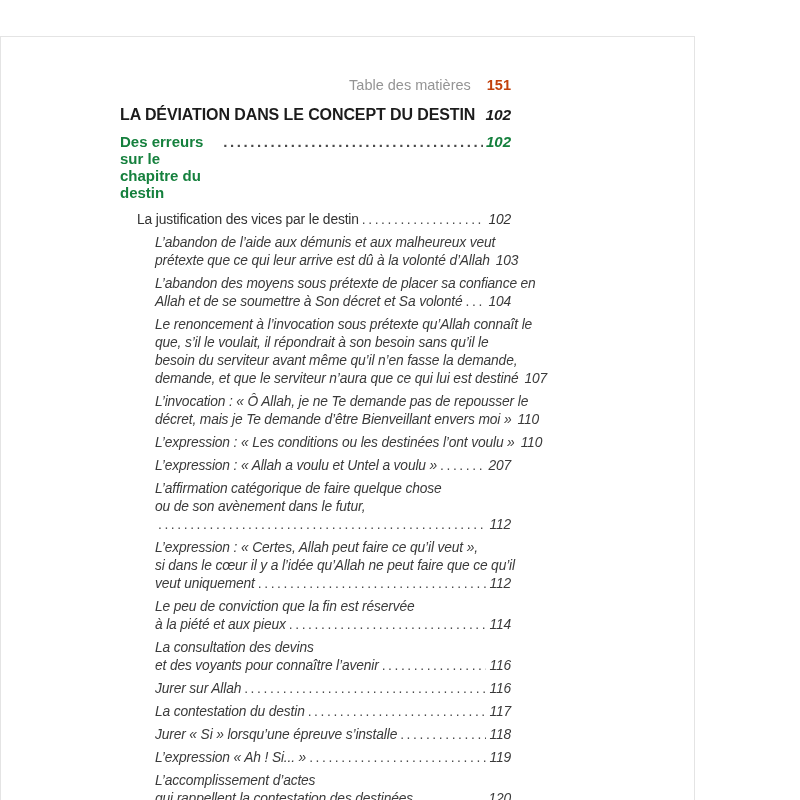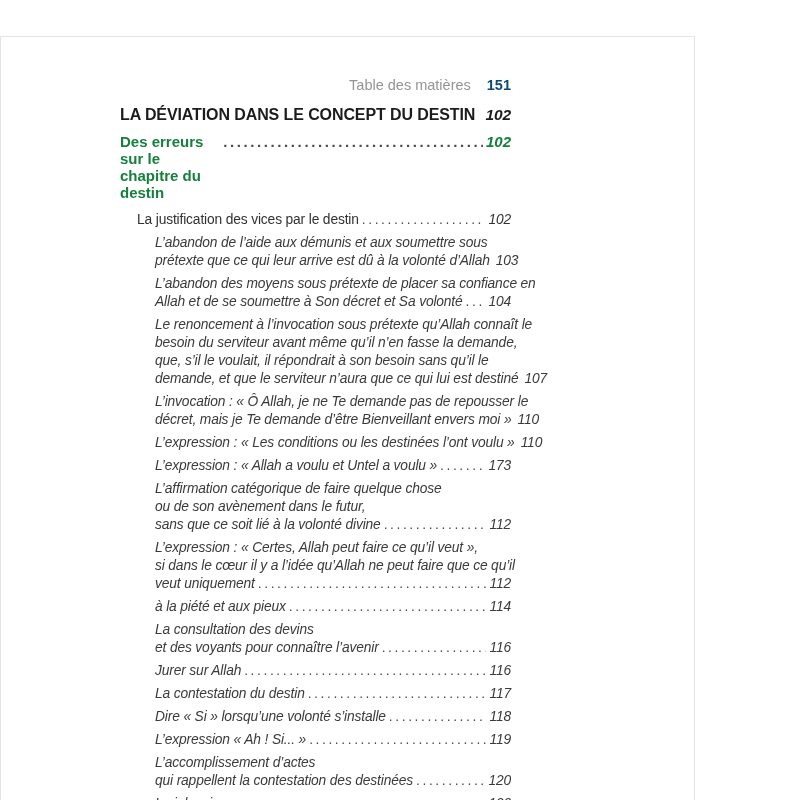--- a/index.html
+++ b/index.html
@@ -16,21 +16,21 @@
     padding: 40px 183px 0 119px;
     background: #ffffff;
     margin-top: 36px;
   }
   
   .page-header {
     display: flex; justify-content: flex-end; align-items: baseline;
     gap: 16px; font-size: 14.5px; margin-bottom: 13px;
   }
   .running-title { color: #949494; }
-  .folio { color: #0c4a6e; font-weight: bold; }
+  .folio { color: #c2410c; font-weight: bold; }
 
   
   .chapter-row {
     display: flex; justify-content: space-between; align-items: baseline;
     font-weight: bold; font-size: 16px; letter-spacing: -0.1px;
     color: #1c1c1c; margin-bottom: 9px; gap: 10px;
   }
   .chapter-row .pg { font-size: 15.5px; }
 
   
@@ -80,39 +80,39 @@
 
   <div>
       <div class="entry indent-1">
         <div class="entry-last">
           <span class="txt">La justification des vices par le destin</span>
           <span class="leader dots"></span>
           <span class="pg">102</span>
         </div>
       </div>
       <div class="entry indent-2 italic">
-        <div class="entry-line">L’abandon de l’aide aux démunis et aux soumettre sous</div>
+        <div class="entry-line">L’abandon de l’aide aux démunis et aux malheureux veut</div>
         <div class="entry-last">
           <span class="txt">prétexte que ce qui leur arrive est dû à la volonté d’Allah</span>
           <span class="leader dots"></span>
           <span class="pg">103</span>
         </div>
       </div>
       <div class="entry indent-2 italic">
         <div class="entry-line">L’abandon des moyens sous prétexte de placer sa confiance en</div>
         <div class="entry-last">
           <span class="txt">Allah et de se soumettre à Son décret et Sa volonté</span>
           <span class="leader dots"></span>
           <span class="pg">104</span>
         </div>
       </div>
       <div class="entry indent-2 italic">
         <div class="entry-line">Le renoncement à l’invocation sous prétexte qu’Allah connaît le</div>
+        <div class="entry-line">que, s’il le voulait, il répondrait à son besoin sans qu’il le</div>
         <div class="entry-line">besoin du serviteur avant même qu’il n’en fasse la demande,</div>
-        <div class="entry-line">que, s’il le voulait, il répondrait à son besoin sans qu’il le</div>
         <div class="entry-last">
           <span class="txt">demande, et que le serviteur n’aura que ce qui lui est destiné</span>
           <span class="leader"></span>
           <span class="pg">107</span>
         </div>
       </div>
       <div class="entry indent-2 italic">
         <div class="entry-line">L’invocation : « Ô Allah, je ne Te demande pas de repousser le</div>
         <div class="entry-last">
           <span class="txt">décret, mais je Te demande d’être Bienveillant envers moi »</span>
@@ -124,42 +124,42 @@
         <div class="entry-last">
           <span class="txt">L’expression : « Les conditions ou les destinées l’ont voulu »</span>
           <span class="leader dots"></span>
           <span class="pg">110</span>
         </div>
       </div>
       <div class="entry indent-2 italic">
         <div class="entry-last">
           <span class="txt">L’expression : « Allah a voulu et Untel a voulu »</span>
           <span class="leader dots"></span>
-          <span class="pg">173</span>
+          <span class="pg">207</span>
         </div>
       </div>
       <div class="entry indent-2 italic">
         <div class="entry-line">L’affirmation catégorique de faire quelque chose</div>
         <div class="entry-line">ou de son avènement dans le futur,</div>
         <div class="entry-last">
-          <span class="txt">sans que ce soit lié à la volonté divine</span>
           <span class="leader dots"></span>
           <span class="pg">112</span>
         </div>
       </div>
       <div class="entry indent-2 italic">
         <div class="entry-line">L’expression : « Certes, Allah peut faire ce qu’il veut »,</div>
         <div class="entry-line">si dans le cœur il y a l’idée qu’Allah ne peut faire que ce qu’il</div>
         <div class="entry-last">
           <span class="txt">veut uniquement</span>
           <span class="leader dots"></span>
           <span class="pg">112</span>
         </div>
       </div>
       <div class="entry indent-2 italic">
+        <div class="entry-line">Le peu de conviction que la fin est réservée</div>
         <div class="entry-last">
           <span class="txt">à la piété et aux pieux</span>
           <span class="leader dots"></span>
           <span class="pg">114</span>
         </div>
       </div>
       <div class="entry indent-2 italic">
         <div class="entry-line">La consultation des devins</div>
         <div class="entry-last">
           <span class="txt">et des voyants pour connaître l’avenir</span>
@@ -176,21 +176,21 @@
       </div>
       <div class="entry indent-2 italic">
         <div class="entry-last">
           <span class="txt">La contestation du destin</span>
           <span class="leader dots"></span>
           <span class="pg">117</span>
         </div>
       </div>
       <div class="entry indent-2 italic">
         <div class="entry-last">
-          <span class="txt">Dire « Si » lorsqu’une volonté s’installe</span>
+          <span class="txt">Jurer « Si » lorsqu’une épreuve s’installe</span>
           <span class="leader dots"></span>
           <span class="pg">118</span>
         </div>
       </div>
       <div class="entry indent-2 italic">
         <div class="entry-last">
           <span class="txt">L’expression « Ah ! Si... »</span>
           <span class="leader dots"></span>
           <span class="pg">119</span>
         </div>

